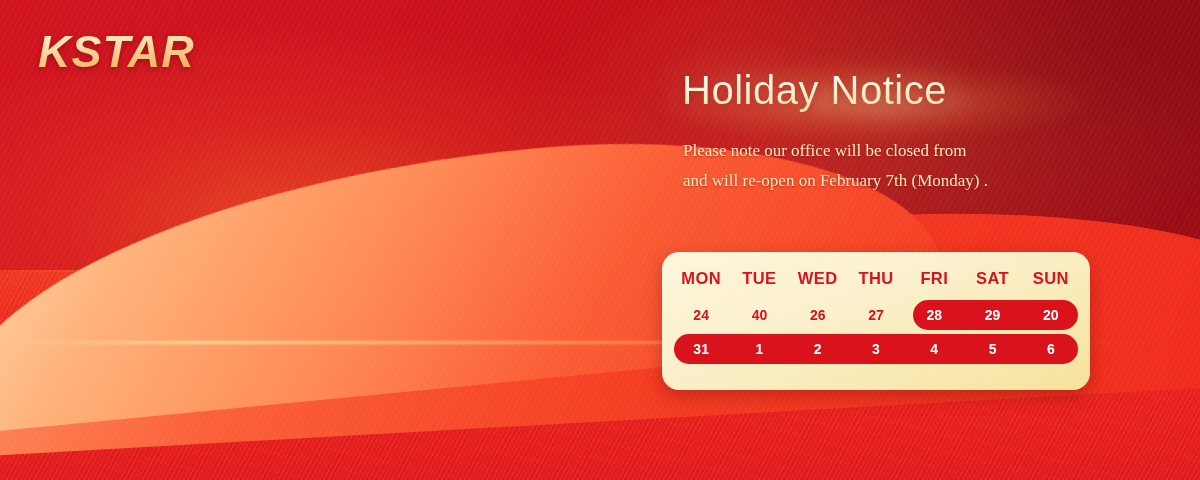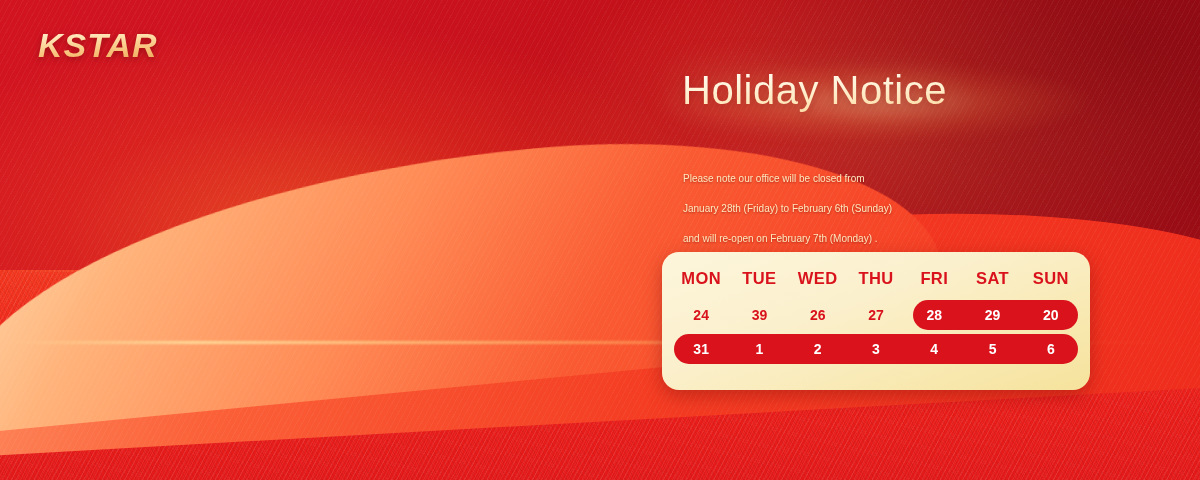--- a/index.html
+++ b/index.html
@@ -85,21 +85,21 @@
   }
   .mtn.m1 { left:130px;  width:190px; height:74px;  clip-path:polygon(0% 100%, 46% 0%, 100% 100%); }
   .mtn.m2 { left:252px;  width:150px; height:46px;  clip-path:polygon(0% 100%, 52% 0%, 100% 100%); }
   .mtn.m3 { left:330px;  width:230px; height:62px;  clip-path:polygon(0% 100%, 55% 0%, 100% 100%); }
   .mtn.m4 { left:505px;  width:210px; height:40px;  clip-path:polygon(0% 100%, 48% 0%, 100% 100%); opacity:0.72; }
   .mtn.m5 { left:0px;    width:150px; height:34px;  clip-path:polygon(0% 100%, 58% 6%, 100% 100%); opacity:0.8; }
 
   
   #logo {
     position:absolute; left:38px; top:26px;
-    font-size:34px; font-weight:bold; font-style:italic;
+    font-size:45px; font-weight:bold; font-style:italic;
     letter-spacing:1px;
     background:linear-gradient(176deg, #fff4dd 0%, #ffe0ab 34%, #f7bf76 66%, #e79c4e 100%);
     -webkit-background-clip:text; background-clip:text;
     color:transparent; -webkit-text-fill-color:transparent;
     filter:drop-shadow(0 2px 3px rgba(110,6,10,0.55));
     white-space:nowrap;
   }
 
   
   #year-art {
@@ -161,25 +161,26 @@
     filter:drop-shadow(0 0 18px rgba(255,215,150,0.55)) drop-shadow(0 2px 4px rgba(120,8,12,0.45));
     white-space:nowrap;
   }
   #headline-glow {
     position:absolute; left:660px; top:64px;
     width:430px; height:76px;
     background:radial-gradient(ellipse at 50% 50%, rgba(255,210,150,0.38) 0%, rgba(255,150,70,0.14) 42%, rgba(255,120,40,0) 74%);
     filter:blur(6px); pointer-events:none;
   }
   #body-copy {
-    position:absolute; left:683px; top:164px;
+    position:absolute; left:683px; top:136px;
     width:420px;
-    font-size:10px; line-height:30px;
+    font-size:17px; line-height:30px;
     color:#ffe9bd;
     text-shadow:0 1px 2px rgba(120,8,12,0.5);
+    font-family:Liberation Serif, serif;
   }
   #body-copy p { white-space:nowrap; }
 
   
   #calendar {
     position:absolute; left:662px; top:252px;
     width:428px; height:138px;
     border-radius:17px;
     background:linear-gradient(160deg, #fdf6dc 0%, #fbf0cd 40%, #f8e8ae 78%, #f5e29c 100%);
     box-shadow:0 6px 18px rgba(110,6,10,0.35);
@@ -227,40 +228,39 @@
   <div class="stripes"></div>
 
   <div id="logo">KSTAR</div>
 
 
   <div id="headline-glow"></div>
   <div id="headline">Holiday Notice</div>
 
   <div id="body-copy">
     <p>Please note our office will be closed from</p>
-    <p>January 28th (Friday) to February 6th (Sunday)</p>
     <p>and will re-open on February 7th (Monday) .</p>
   </div>
 
   <div id="calendar">
 
     <div class="cal-row" id="cal-head">
       <div class="cal-cell">MON</div>
       <div class="cal-cell">TUE</div>
       <div class="cal-cell">WED</div>
       <div class="cal-cell">THU</div>
       <div class="cal-cell">FRI</div>
       <div class="cal-cell">SAT</div>
       <div class="cal-cell">SUN</div>
     </div>
 
     <div class="cal-row dates">
       <div class="pill" id="pill-r1"></div>
       <div class="cal-cell">24</div>
-      <div class="cal-cell">39</div>
+      <div class="cal-cell">40</div>
       <div class="cal-cell">26</div>
       <div class="cal-cell">27</div>
       <div class="cal-cell on">28</div>
       <div class="cal-cell on">29</div>
       <div class="cal-cell on">20</div>
     </div>
 
     <div class="cal-row dates">
       <div class="pill" id="pill-r2"></div>
       <div class="cal-cell on">31</div>

